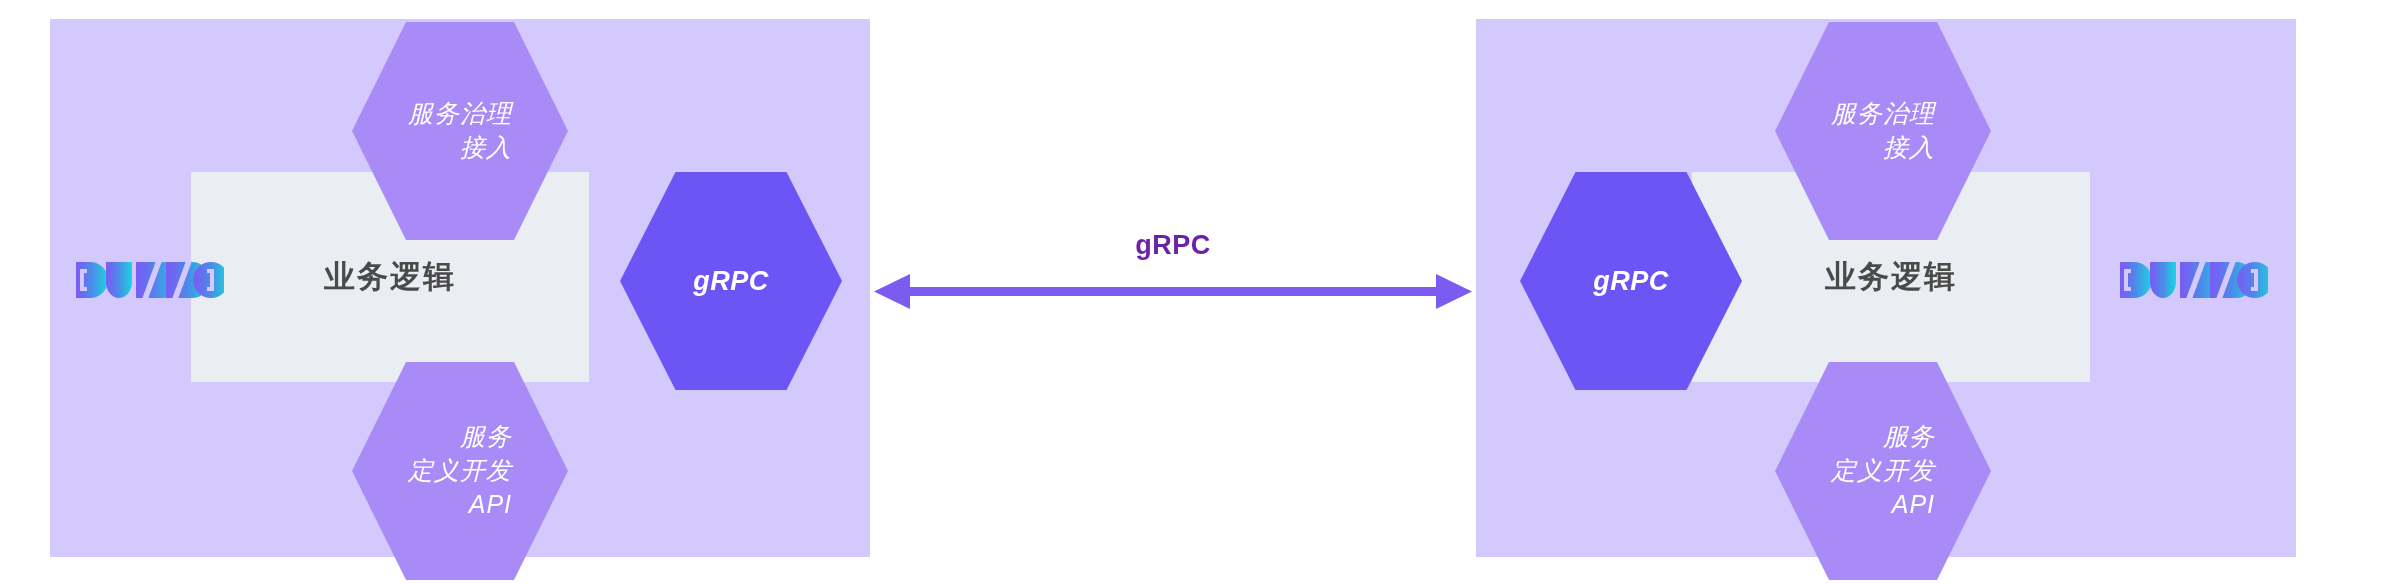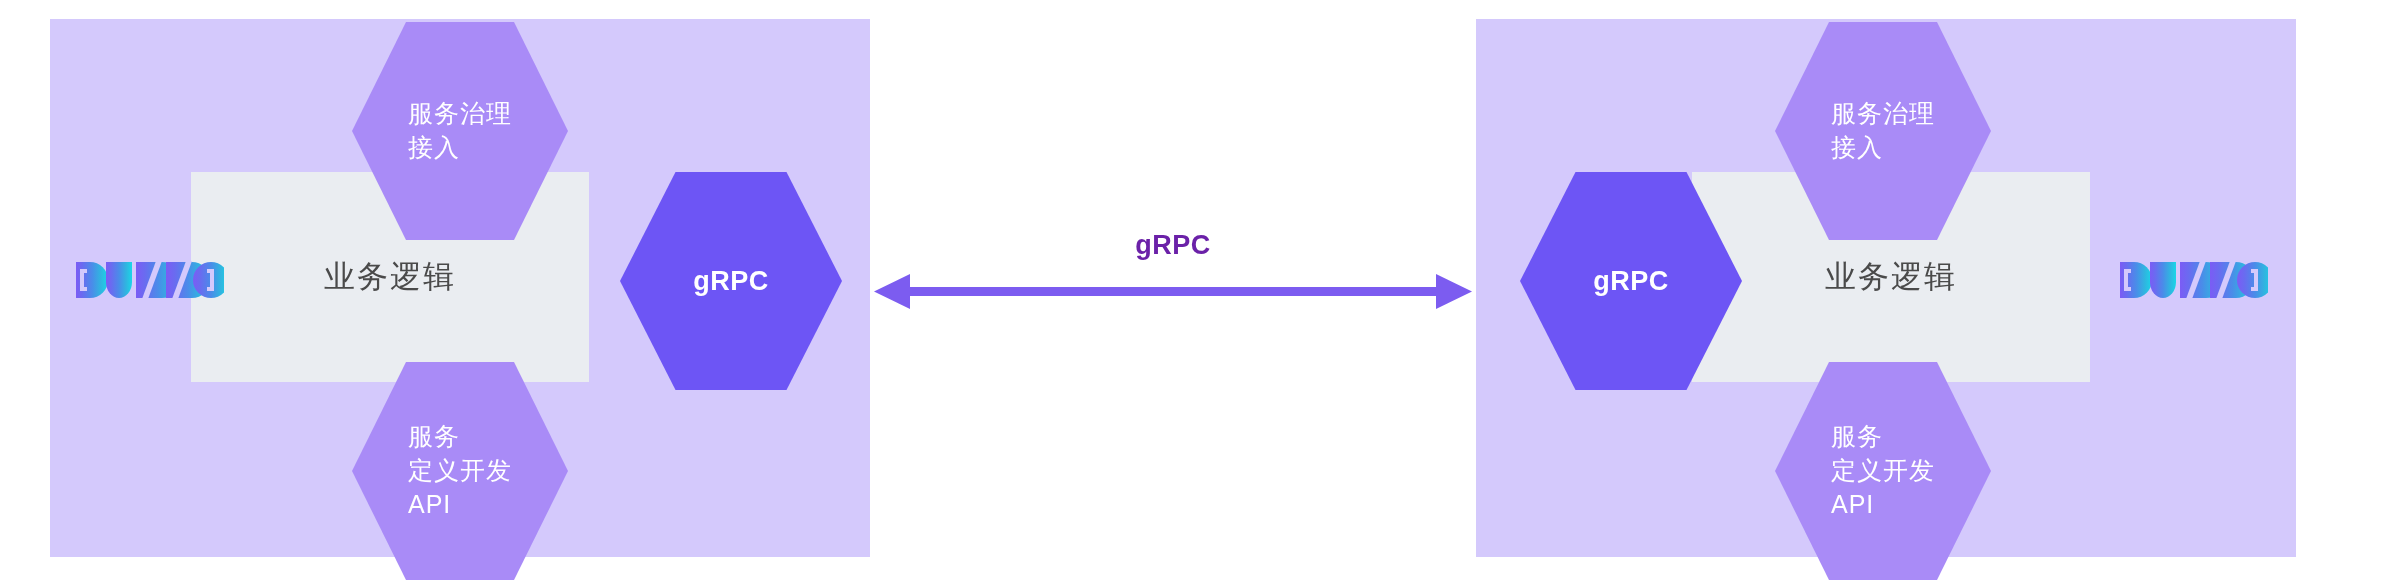--- a/index.html
+++ b/index.html
@@ -46,35 +46,37 @@
     position: absolute;
     left: 0;
     top: 50%;
     transform: translateY(-50%);
     width: 100%;
     text-align: center;
     font-size: 31px;
     color: #4a4a4a;
     letter-spacing: 2px;
     line-height: 1.2;
+    font-weight: bold;
   }
   #biz-box-left  { left: 191px; }
   #biz-box-right { left: 1692px; }
 
   
   .hex {
     position: absolute;
     display: flex;
     align-items: center;
     justify-content: center;
     -webkit-clip-path: polygon(25% 0%, 75% 0%, 100% 50%, 75% 100%, 25% 100%, 0% 50%);
     clip-path: polygon(25% 0%, 75% 0%, 100% 50%, 75% 100%, 25% 100%, 0% 50%);
-    text-align: left;
+    text-align: right;
     color: #ffffff;
     box-sizing: border-box;
+    font-style: italic;
   }
   .hex-soft {
     background: #a98bf7;
     width: 216px;
     height: 218px;
     font-size: 25px;
     line-height: 1.35;
     letter-spacing: 1px;
   }
   .hex-grpc {

